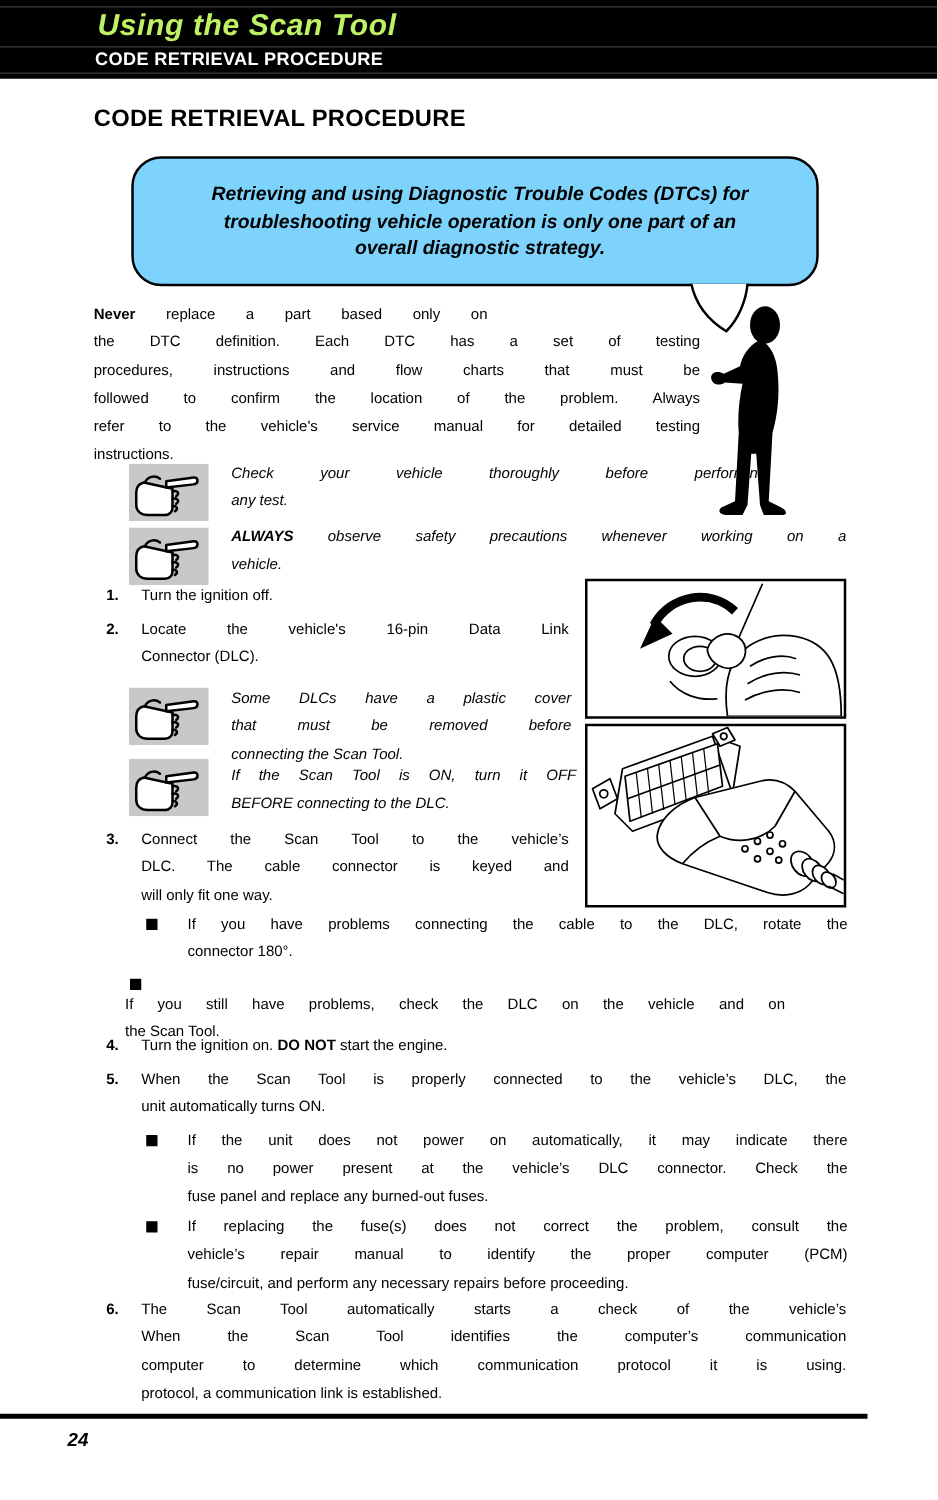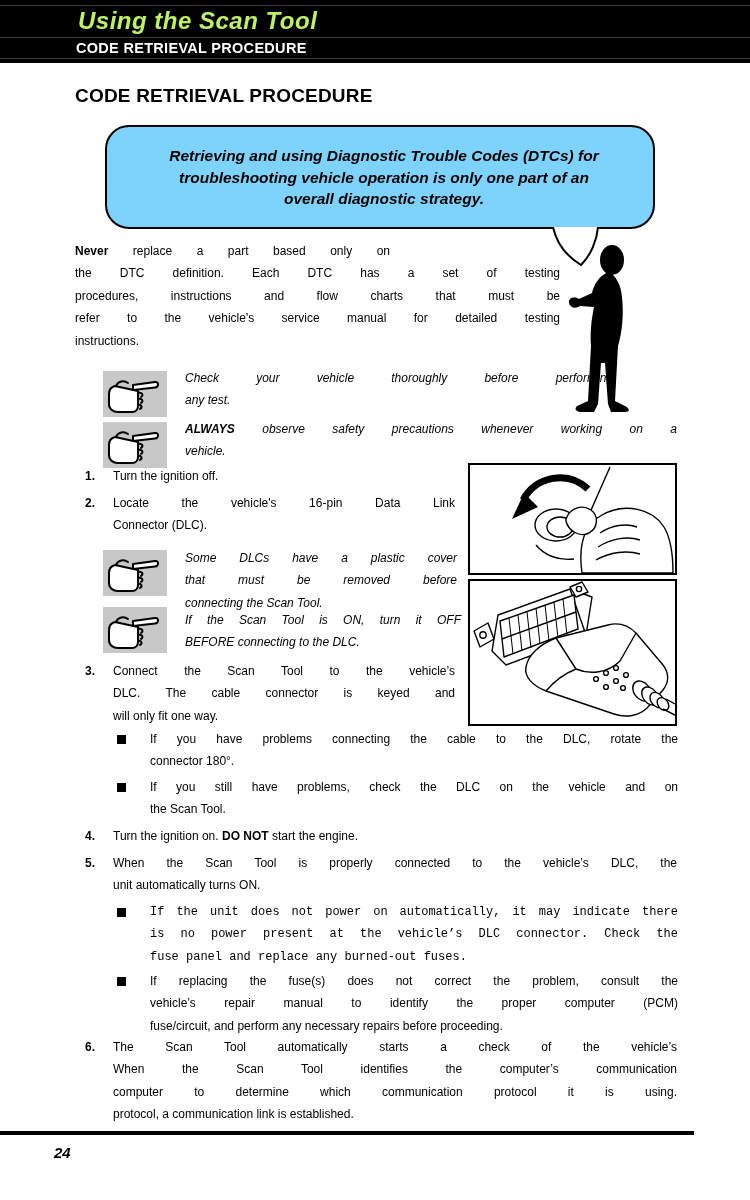--- a/index.html
+++ b/index.html
@@ -71,20 +71,21 @@
       L40,120 L43,161 L46,169 L60,169 C66,169 64,165 60,163 L50,158 L53,103
       C57,90 59,72 57,54 C56,42 51,33 45,30 Z"></path>
   </svg>
 
   <div class="blk" style="left:75px;top:240px;width:485px;">
     <div class="jline" style="width:315px;">
       <span class="b">Never</span><span> replace a part based only on</span>
     </div>
     <div class="jline">the DTC definition. Each DTC has a set of testing</div>
     <div class="jline">procedures, instructions and flow charts that must be</div>
+    <div class="jline">followed to confirm the location of the problem. Always</div>
     <div class="jline">refer to the vehicle's service manual for detailed testing</div>
     <div>instructions.</div>
   </div>
 
   <div class="blk note" style="left:103px;top:371px;">
     <svg class="note-icon" viewBox="0 0 64 46">
       <rect width="64" height="46" fill="#c8c8c8"></rect>
       <g fill="#fff" stroke="#000" stroke-width="2" stroke-linejoin="round" stroke-linecap="round">
         <path d="M12,15 C8,16 6,19 6,23 L6,33 C6,38 10,41 15,41 L29,41 C33,41 35,38 35,35 L35,20 Z"></path>
         <path d="M30,14 L52,11 C56,10.5 56,16 52,16.5 L30,19 Z"></path>
@@ -176,21 +177,21 @@
   <div class="blk bullet" style="left:113px;top:728px;">
     <div class="mark">
         <div class="sq"></div>
       </div>
     <div style="width:528px;">
       <div class="jline">If you have problems connecting the cable to the DLC, rotate the</div>
       <div>connector 180°.</div>
     </div>
   </div>
 
-  <div class="blk bullet" style="left:113px;top:776px;">
+  <div class="blk bullet" style="left:100px;top:776px;flex-direction:column;">
     <div class="mark">
         <div class="sq"></div>
       </div>
     <div style="width:528px;">
       <div class="jline">If you still have problems, check the DLC on the vehicle and on</div>
       <div>the Scan Tool.</div>
     </div>
   </div>
 
   <div class="blk step" style="left:85px;top:825px;">
@@ -205,21 +206,21 @@
     <div style="width:564px;">
       <div class="jline">When the Scan Tool is properly connected to the vehicle’s DLC, the</div>
       <div>unit automatically turns ON.</div>
     </div>
   </div>
 
   <div class="blk bullet" style="left:113px;top:901px;">
     <div class="mark">
         <div class="sq"></div>
       </div>
-    <div style="width:528px;font-family:Liberation Mono, monospace;">
+    <div style="width:528px;">
       <div class="jline">If the unit does not power on automatically, it may indicate there</div>
       <div class="jline">is no power present at the vehicle’s DLC connector. Check the</div>
       <div>fuse panel and replace any burned-out fuses.</div>
     </div>
   </div>
 
   <div class="blk bullet" style="left:113px;top:970px;">
     <div class="mark">
         <div class="sq"></div>
       </div>

